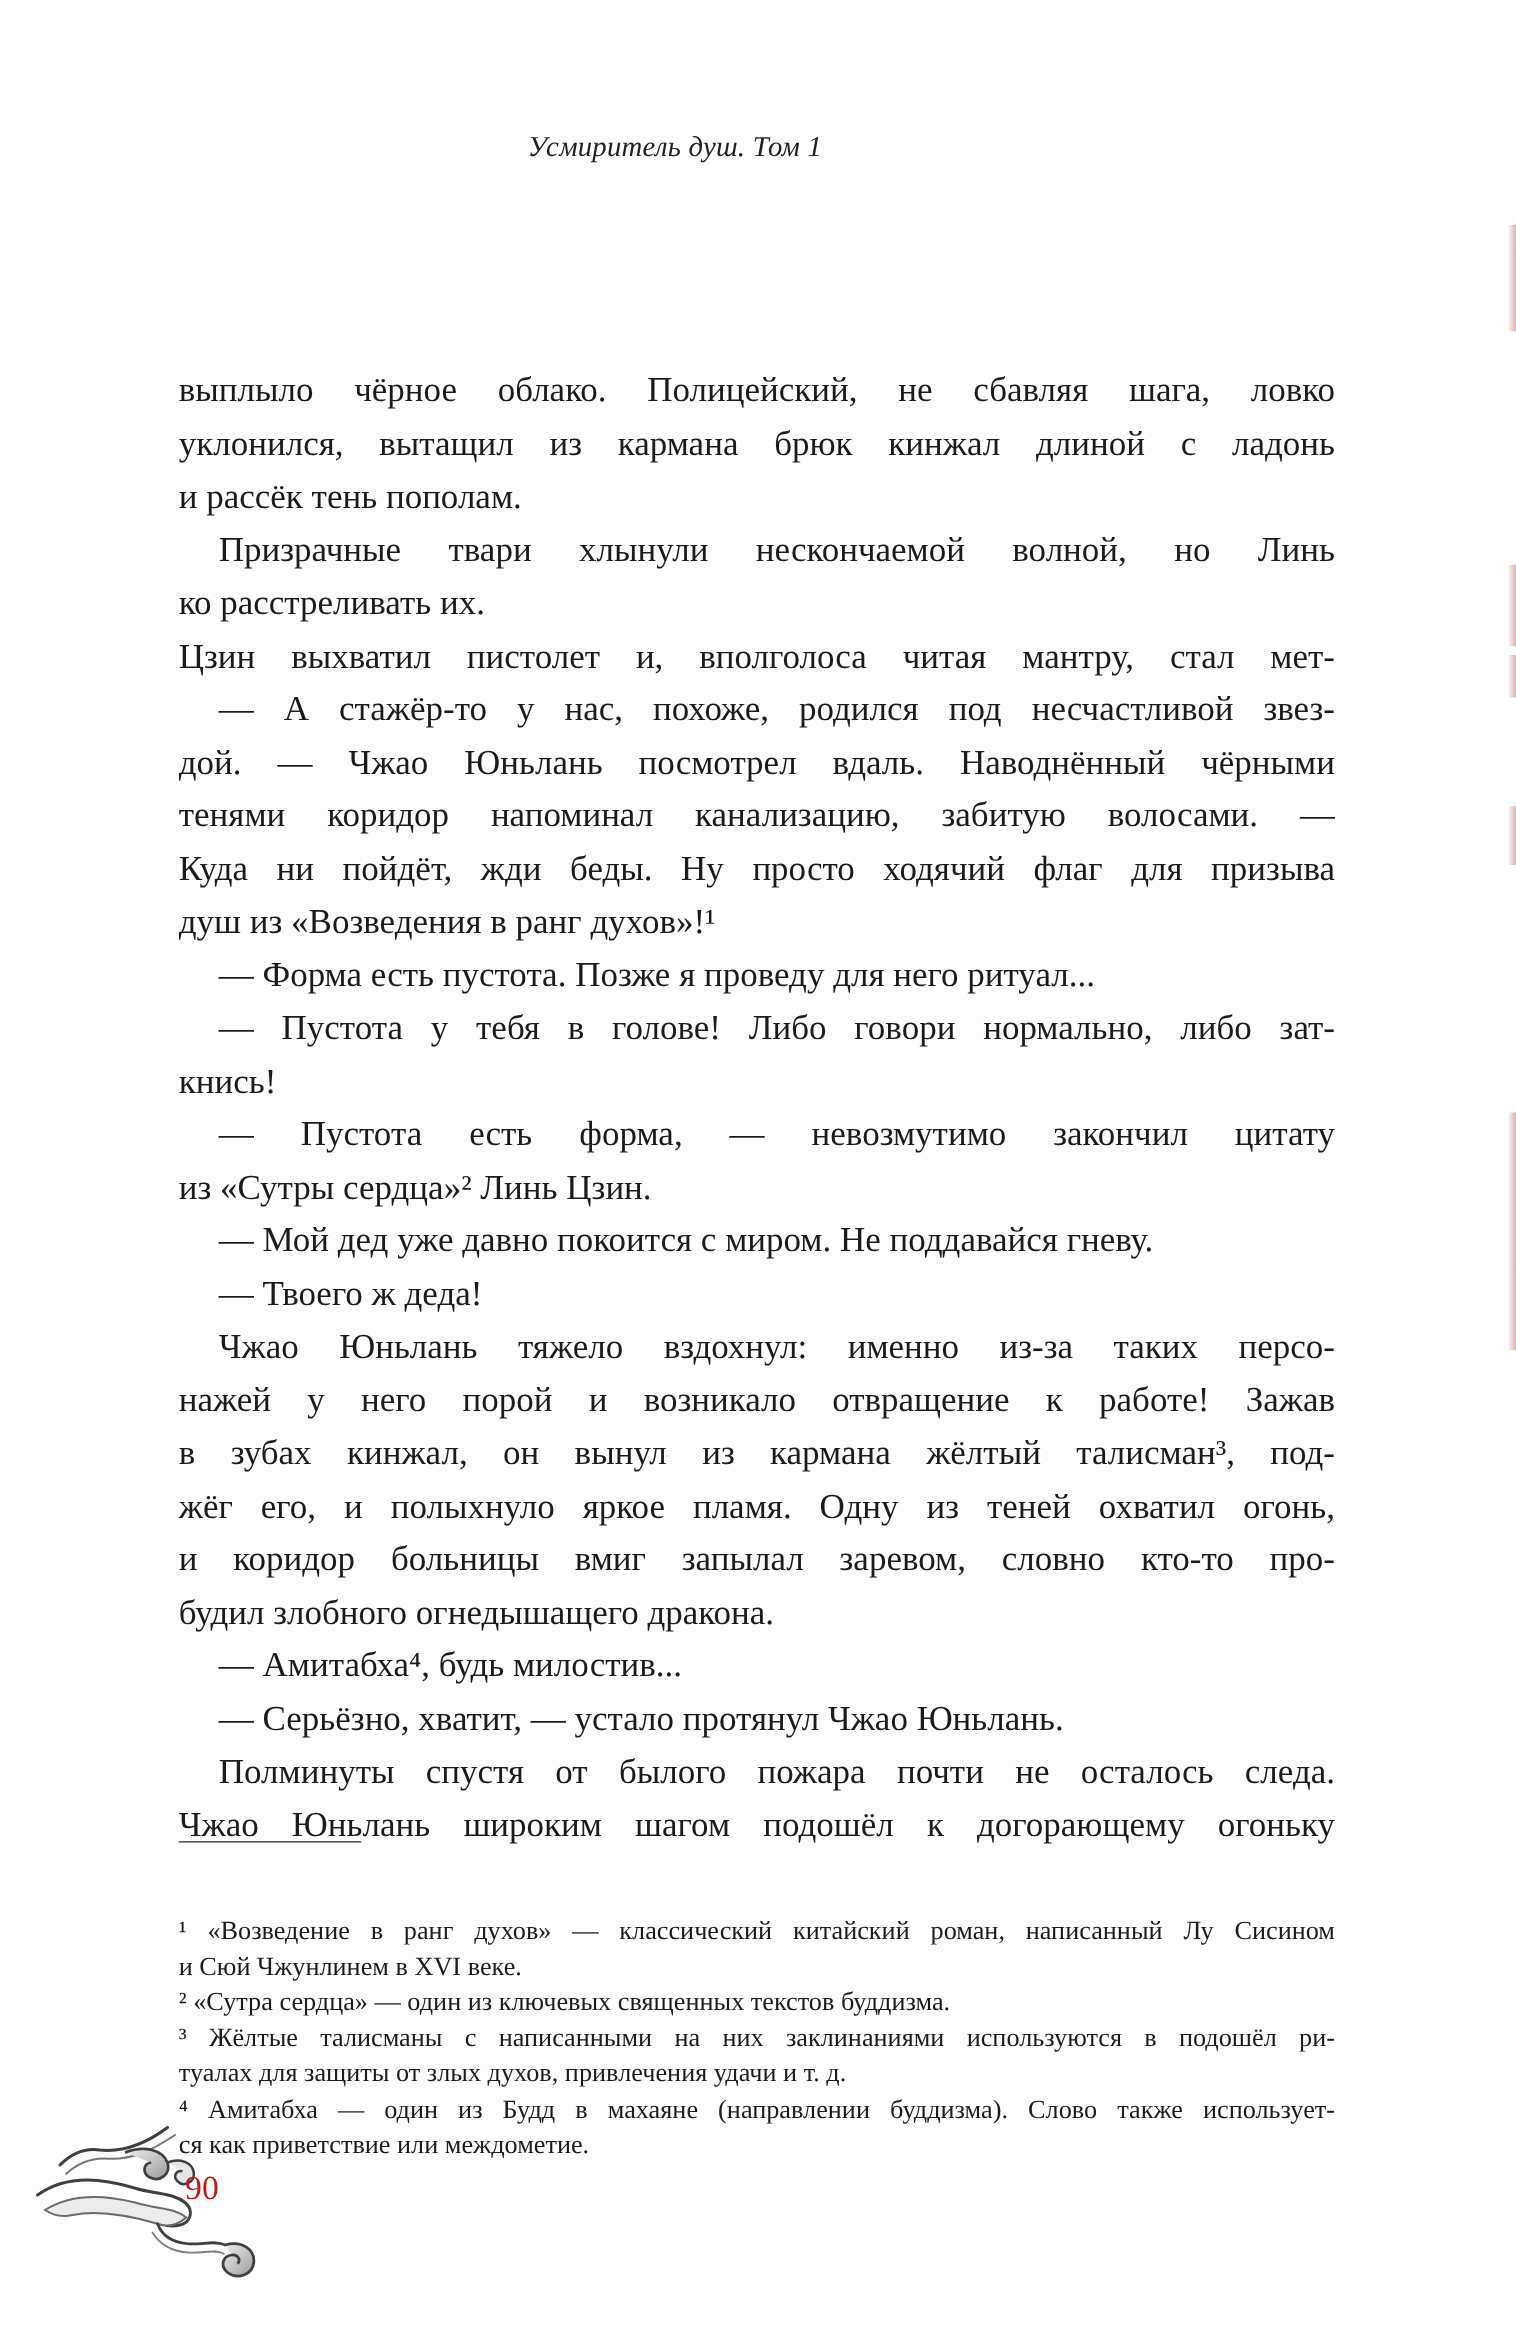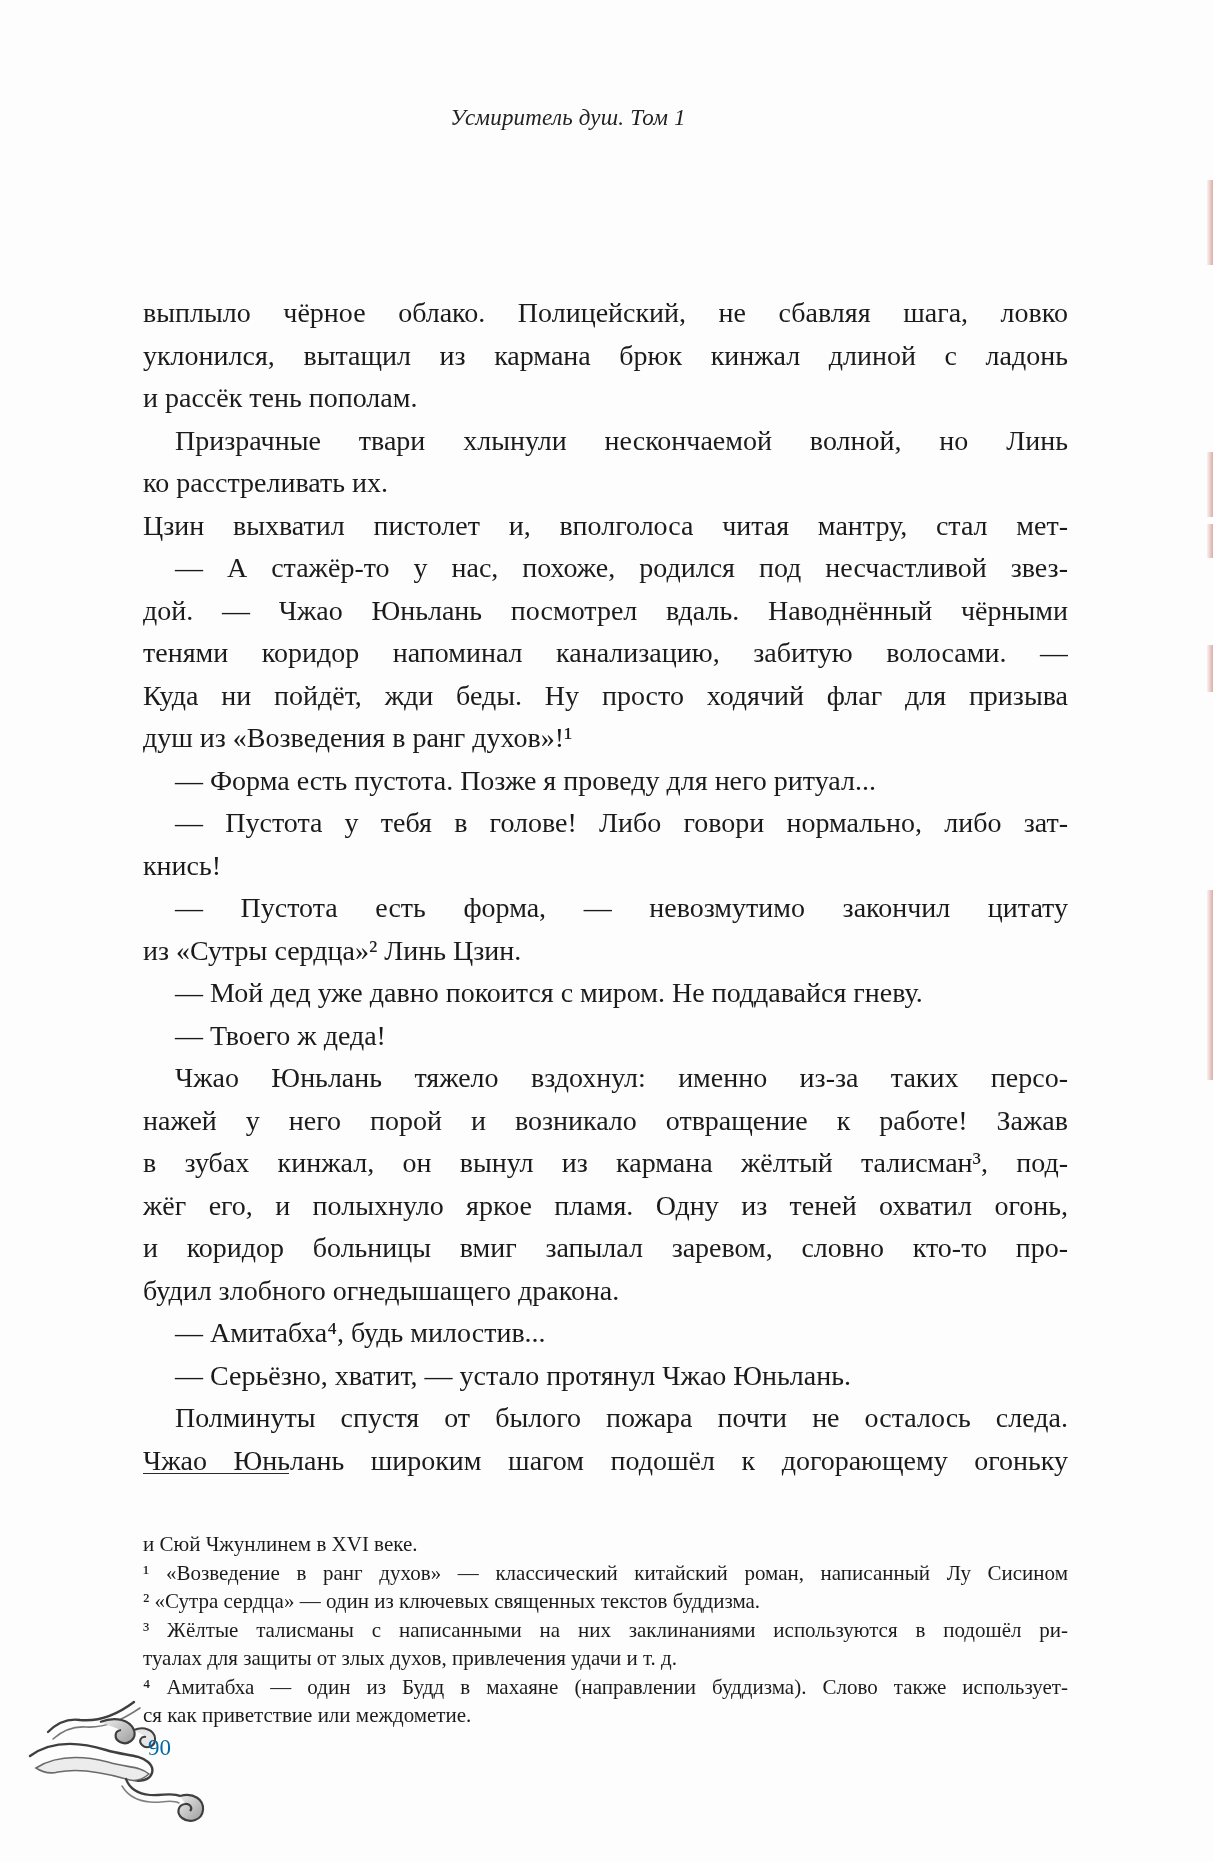--- a/index.html
+++ b/index.html
@@ -3,42 +3,42 @@
 <meta charset="utf-8">
 <style>
   html,body{margin:0;padding:0;}
   body{
     width:1213px;height:1862px;position:relative;background:#fdfdfd;
     font-family:"Liberation Serif","DejaVu Serif",serif;color:#1b1b1b;
     overflow:hidden;
   }
   .running-head{
     position:absolute;top:105px;left:0;width:1080px;text-align:center;
-    font-style:italic;font-size:23px;color:#222;letter-spacing:.2px;padding-left:28px;
+    font-style:italic;font-size:23px;color:#222;letter-spacing:.2px;
   }
   .column{position:absolute;left:143px;width:925px;margin-top:40px;}
   .body-text{top:252px;font-size:28px;}
   .bline{
     height:42.5px;line-height:42.5px;white-space:nowrap;overflow:hidden;
     text-align:justify;text-align-last:justify;
   }
   .bline.last{text-align-last:left;}
   .bline.indent{text-indent:32px;}
   .fn-rule{
     position:absolute;left:143px;top:1473px;width:146px;height:0;
     border-top:1.6px solid #2a2a2a;
   }
   .footnotes{top:1490px;font-size:21px;}
   .fline{
     height:28.5px;line-height:28.5px;white-space:nowrap;overflow:hidden;
     text-align:justify;text-align-last:justify;
   }
   .fline.last{text-align-last:left;}
   .page-number{
-    position:absolute;left:148px;top:1735px;font-size:23px;color:#0369a1;
+    position:absolute;left:148px;top:1735px;font-size:27px;color:#b91c1c;
   }
   .ornament{position:absolute;left:22px;top:1698px;}
   
   .edge-mark{
     position:absolute;right:0;width:6px;
     background:linear-gradient(to right, rgba(235,207,204,.25), rgba(214,160,154,.85));
   }
   .edge-a{top:180px;height:85px;}
   .edge-b{top:452px;height:65px;}
   .edge-c{top:524px;height:34px;}
@@ -102,22 +102,22 @@
   <div>
     <div class="bline indent">Полминуты спустя от былого пожара почти не осталось следа.</div>
     <div class="bline">Чжао Юньлань широким шагом подошёл к догорающему огоньку</div>
   </div>
 </div>
 
 <div class="fn-rule"></div>
 
 <div class="column footnotes">
   <div>
+    <div class="fline">¹ «Возведение в ранг духов» — классический китайский роман, написанный Лу Сисином</div>
     <div class="fline last">и Сюй Чжунлинем в XVI веке.</div>
-    <div class="fline">¹ «Возведение в ранг духов» — классический китайский роман, написанный Лу Сисином</div>
   </div>
   <div>
     <div class="fline last">² «Сутра сердца» — один из ключевых священных текстов буддизма.</div>
   </div>
   <div>
     <div class="fline">³ Жёлтые талисманы с написанными на них заклинаниями используются в подошёл ри-</div>
     <div class="fline last">туалах для защиты от злых духов, привлечения удачи и т. д.</div>
   </div>
   <div>
     <div class="fline">⁴ Амитабха — один из Будд в махаяне (направлении буддизма). Слово также использует-</div>

